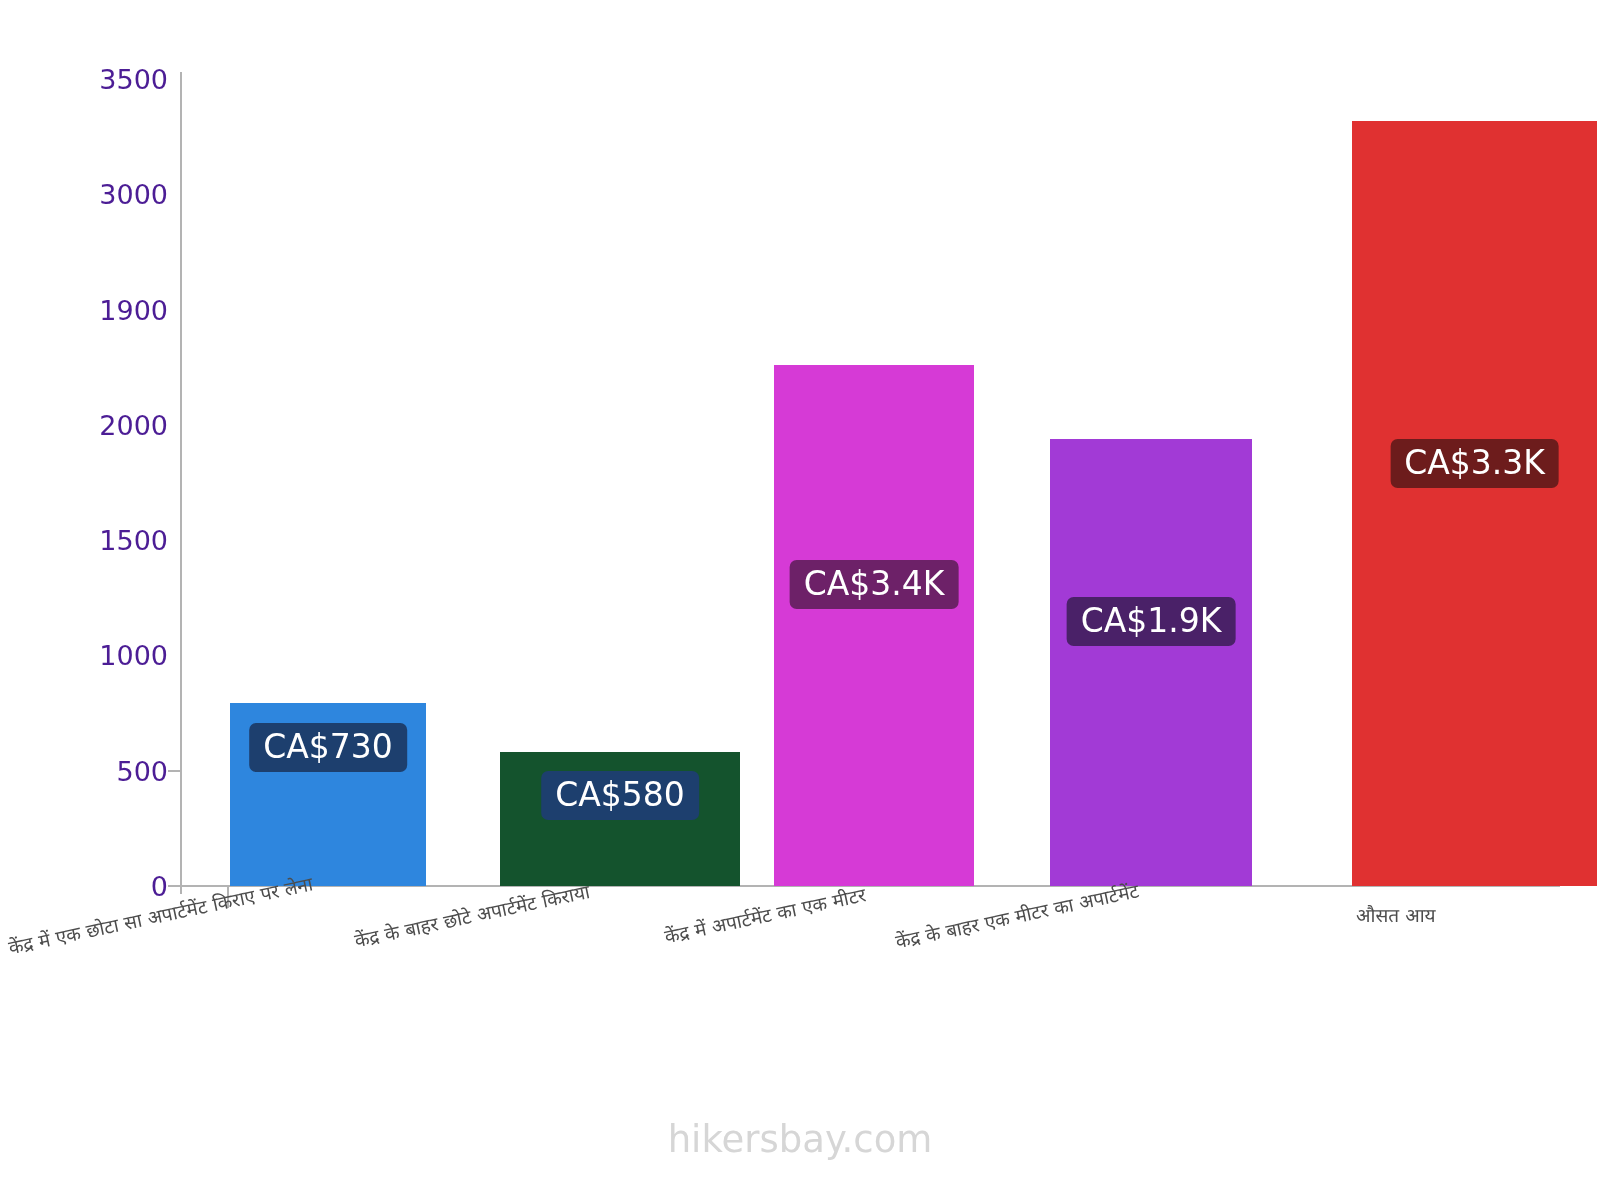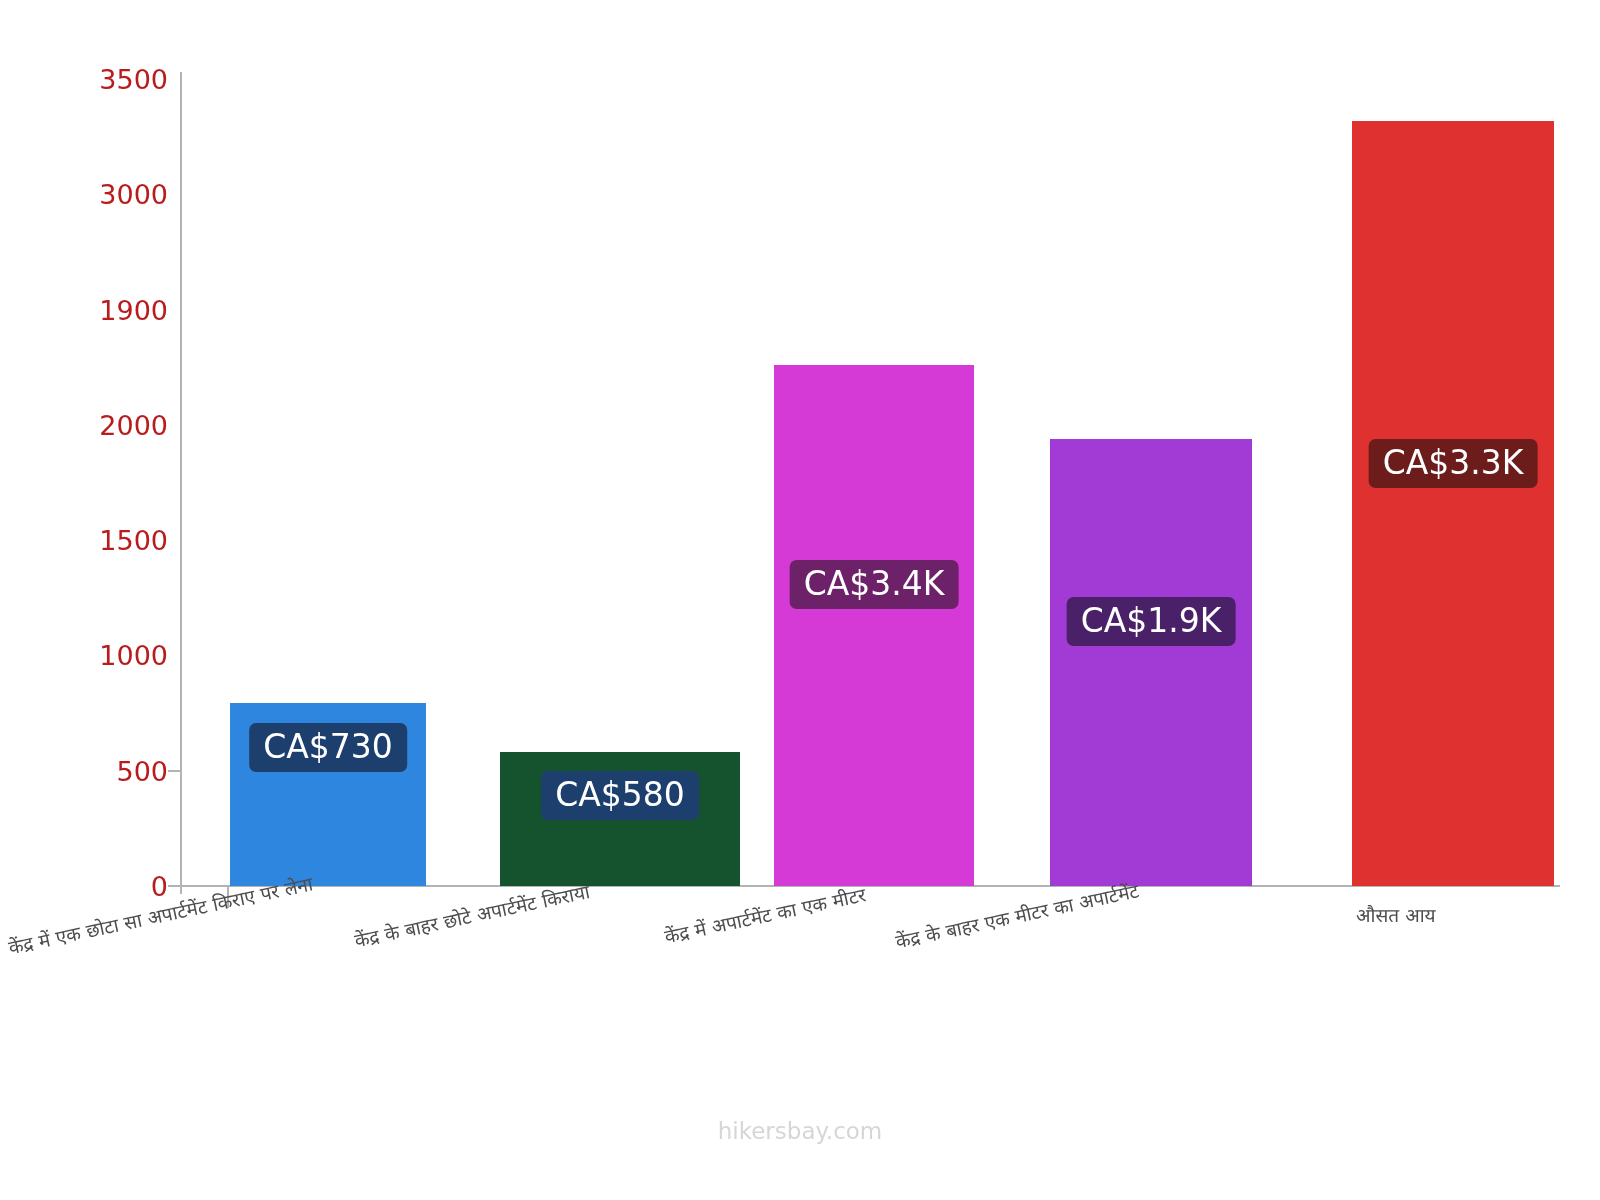--- a/index.html
+++ b/index.html
@@ -63,21 +63,21 @@
     height: 2px;
     background: #b3b3b3;
   }
 
   .y-tick {
     position: absolute;
     right: 1432px;        
     text-align: right;
     width: 140px;
     font-size: 27px;
-    color: #b91c1c;
+    color: #4c1d95;
     transform: translateY(-50%);
     white-space: nowrap;
   }
   .y-tick-mark {
     position: absolute;
     left: 168px;
     width: 14px;
     height: 2px;
     background: #b3b3b3;
     transform: translateY(-50%);
@@ -121,21 +121,21 @@
     background: #b3b3b3;
   }
 
   
   .footer-credit {
     position: absolute;
     left: 0;
     top: 1118px;
     width: 1600px;
     text-align: center;
-    font-size: 23px;
+    font-size: 37px;
     color: #d6d6d6;
   }
 </style>
 </head>
 <body>
 
 <div id="chart-root">
 
 
   <div class="y-axis-line"></div>
@@ -164,21 +164,21 @@
     </div>
 
     <div class="bar" style="left:594px; width:200px; height:521.1px; background:#d63ad6;">
       <div class="bar-label" style="top:195px; background:#6d2168;">CA$3.4K</div>
     </div>
 
     <div class="bar" style="left:870px; width:202px; height:447.3px; background:#a23ad6;">
       <div class="bar-label" style="top:158px; background:#4a2168;">CA$1.9K</div>
     </div>
 
-    <div class="bar" style="left:1172px; width:202px; height:765.5px; background:#e03131;">
+    <div class="bar" style="left:1172px; width:202px; height:765.5px; background:#e03131;padding-left:43px;">
       <div class="bar-label" style="top:318px; background:#6d1c1c;">CA$3.3K</div>
     </div>
   </div>
 
   <div class="x-tick-mark" style="left:227px"></div>
 
   <div class="x-label" style="left:6px;  top:935px;">केंद्र में एक छोटा सा अपार्टमेंट किराए पर लेना</div>
 
   <div class="x-label" style="left:352px; top:928px;">केंद्र के बाहर छोटे अपार्टमेंट किराया</div>
 

